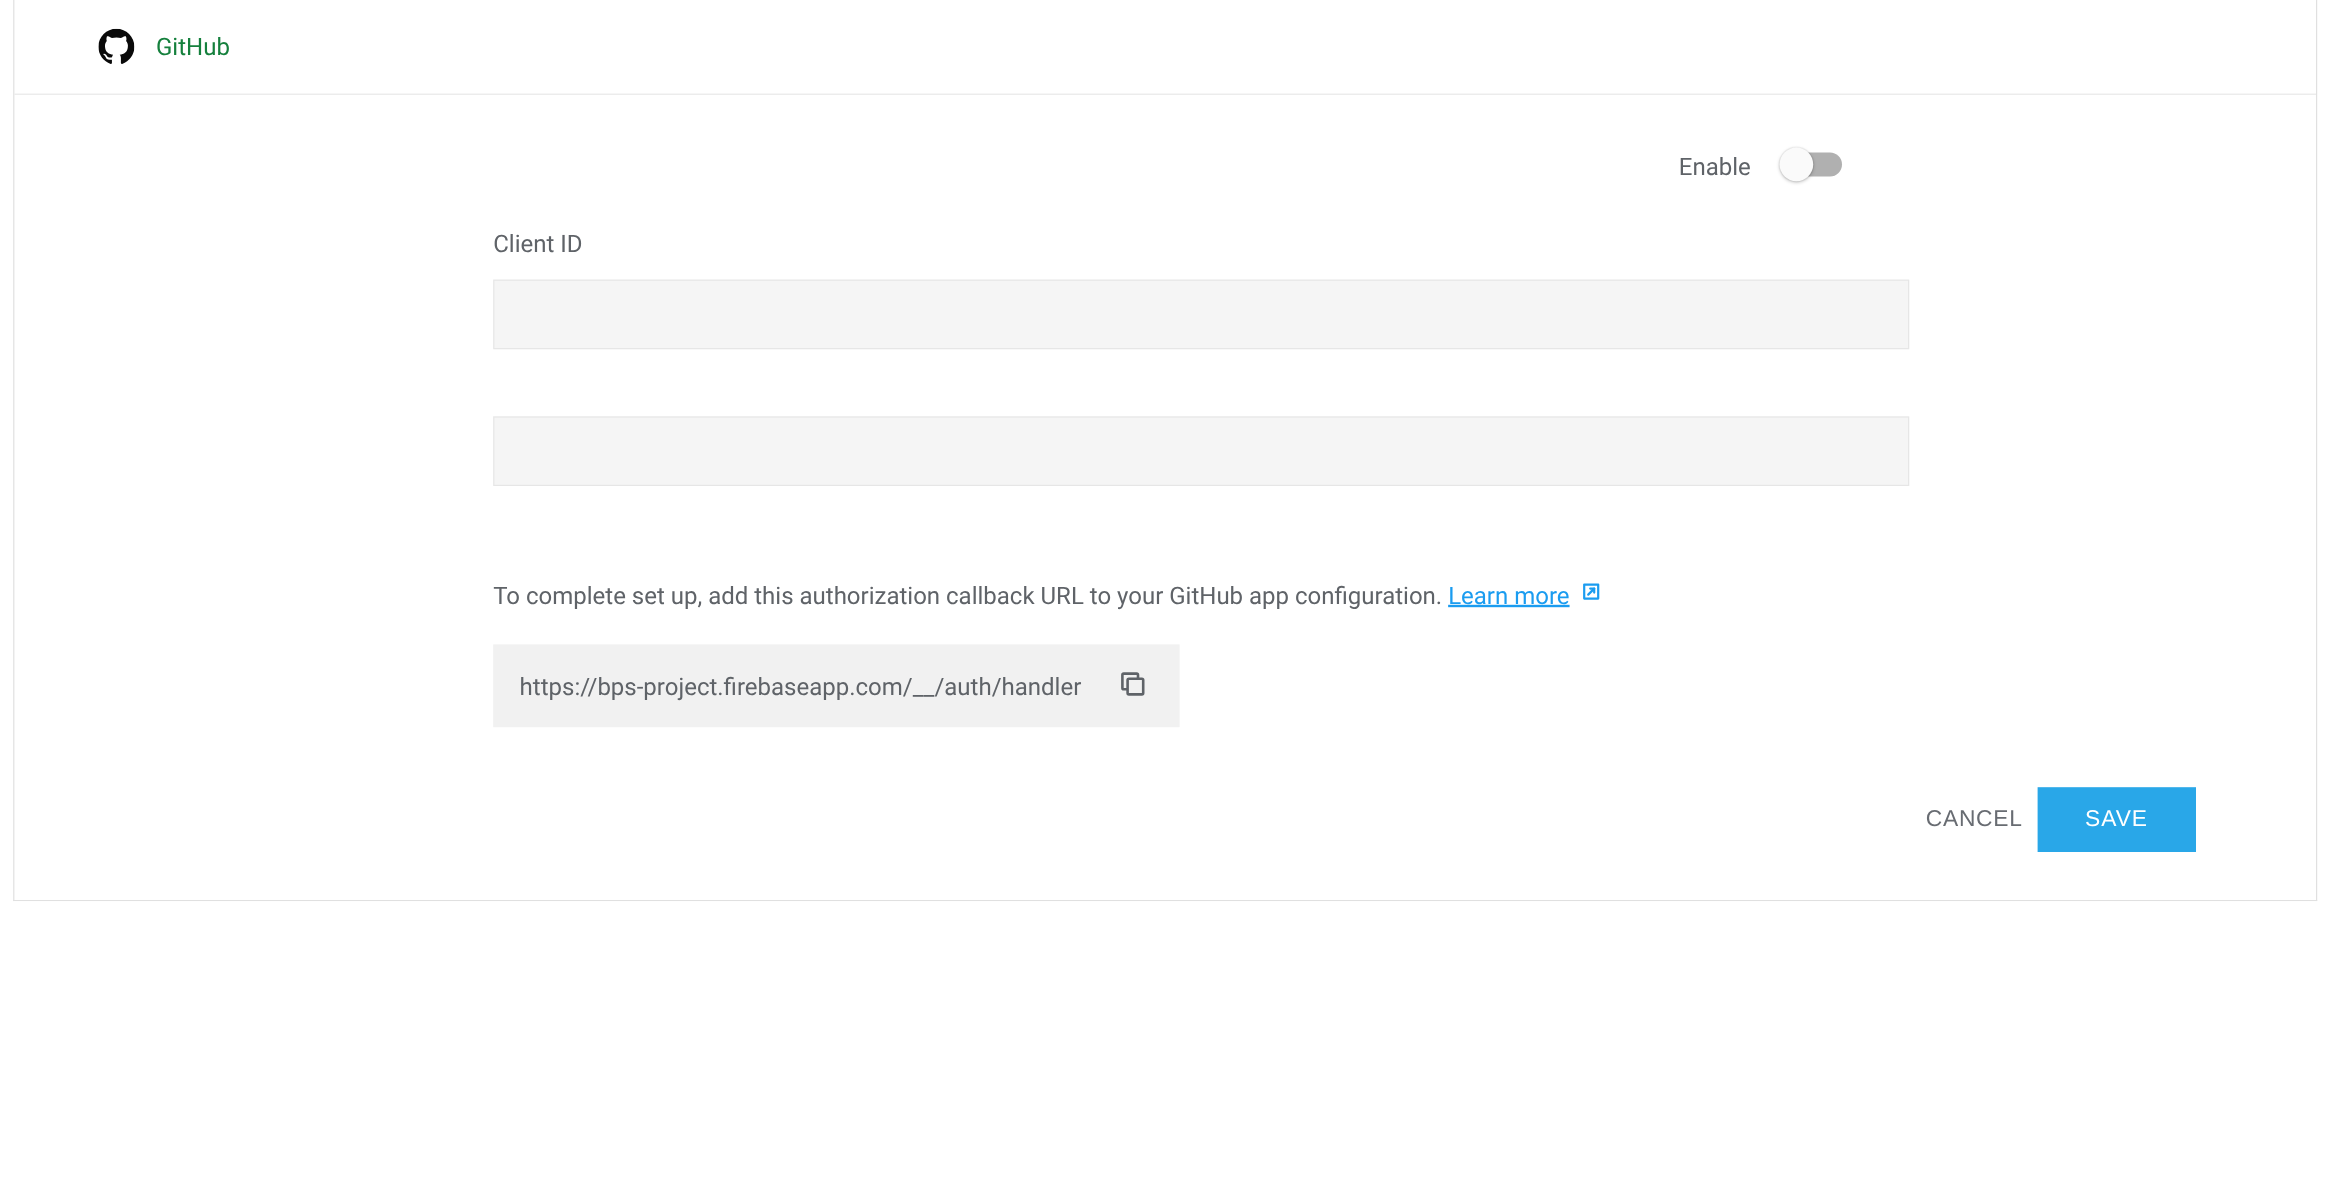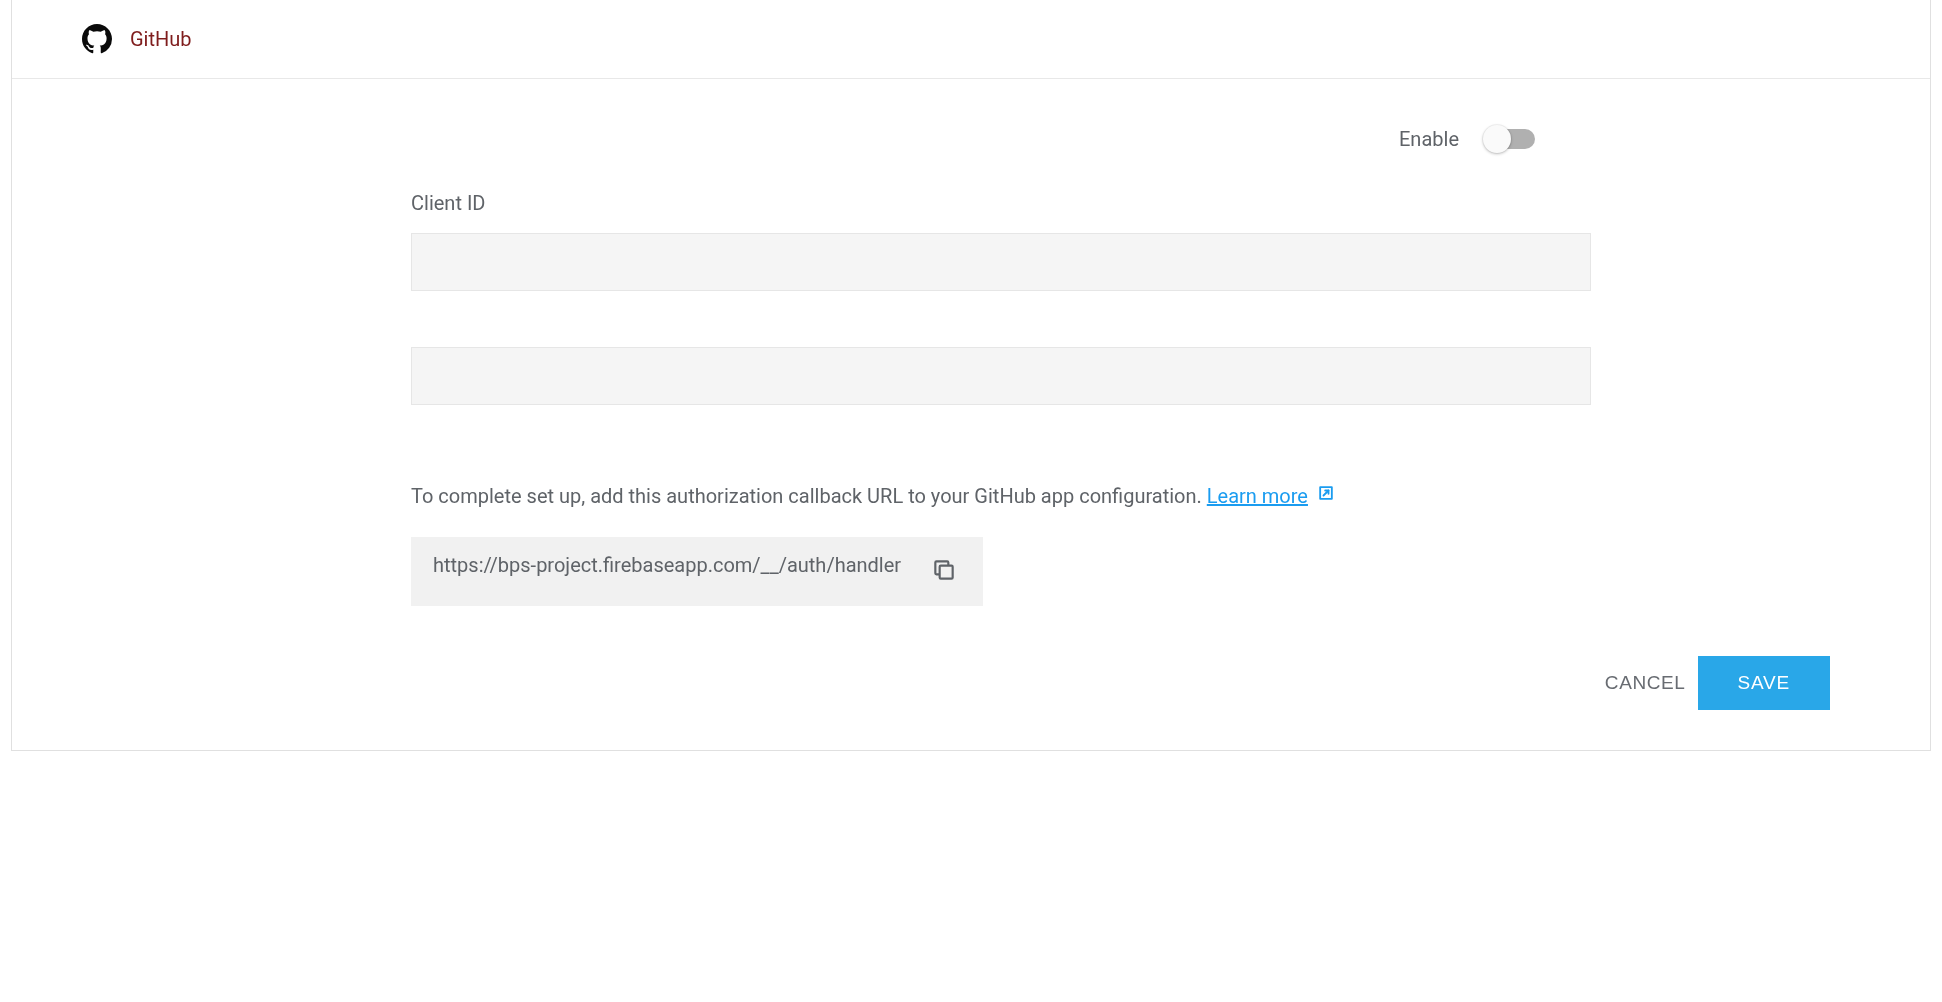--- a/index.html
+++ b/index.html
@@ -17,28 +17,28 @@
       background: #fff;
     }
     .header {
       display: flex;
       align-items: center;
       padding: 24px 70px;
       border-bottom: 1px solid #e8e8e8;
       gap: 18px;
     }
     .header .ghicon { width: 30px; height: 30px; color: #0a0a0a; }
-    .header .title { font-size: 20px; color: #7f1d1d; }
+    .header .title { font-size: 20px; color: #15803d; }
     .body {
       padding: 48px 60px 40px 60px;
     }
     .enable-row {
       display: flex;
       justify-content: flex-end;
-      align-items: center;
+      align-items: flex-start;
       gap: 28px;
       padding-right: 335px;
       margin-bottom: 40px;
     }
     .enable-label { font-size: 20px; color: #5f6368; }
     .switch {
       position: relative;
       width: 48px;
       height: 20px;
       background: #b0b0b0;
@@ -88,20 +88,21 @@
       text-decoration: underline;
       cursor: pointer;
       display: inline-flex;
       align-items: center;
       gap: 8px;
       justify-content: center;
     }
     .ext-icon { width: 20px; height: 20px; color: #1a9cf0; }
     .url-box {
       display: inline-flex;
+      align-items: center;
       background: #f1f1f1;
       padding: 16px 22px;
       gap: 26px;
       font-size: 20px;
       color: #5f6368;
     }
     .copy-btn {
       background: none;
       border: none;
       padding: 4px;

